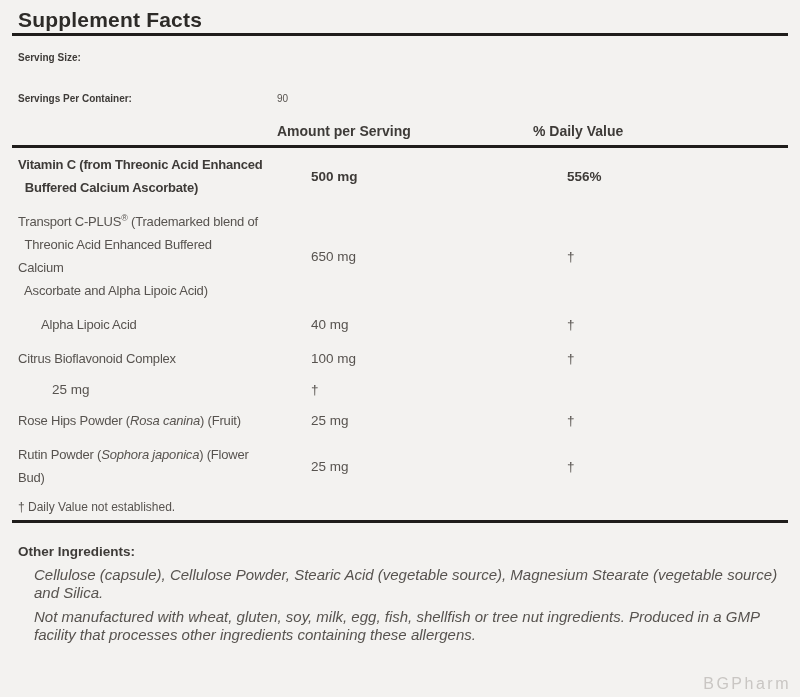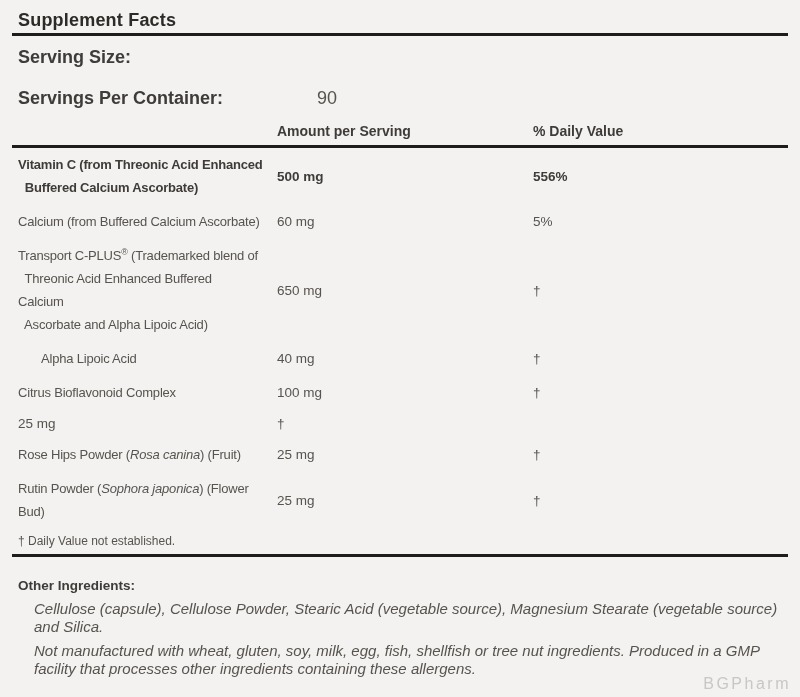--- a/index.html
+++ b/index.html
@@ -16,46 +16,46 @@
     width:800px;height:697px;
     background:var(--background);
     font-family:"Liberation Sans", sans-serif;
     color:var(--text);
     overflow:hidden;
     position:relative;
   }
   .panel{padding:0 12px;height:100%;position:relative;}
   .title{
     margin:0;padding:9px 0 0 6px;
-    font-size:18px;font-weight:bold;line-height:22px;
+    font-size:21px;font-weight:bold;line-height:22px;
     color:var(--title);letter-spacing:.2px;
   }
   .rule{height:3px;background:var(--rule);margin-top:2px;}
   .rule.mid{margin-top:5px;}
   .grid{
     display:grid;
     grid-template-columns:259px 256px 1fr;
     align-items:center;
     padding-left:6px;
   }
-  .info-row{font-size:18px;line-height:17px;gap:40px;}
+  .info-row{font-size:10px;line-height:17px;}
   .info-row.first{margin-top:13px;}
   .info-row.second{margin-top:24px;}
   .header-row{margin-top:16px;font-size:14px;line-height:17px;}
   .label-bold, .header-row .col-head{font-weight:bold;color:var(--bold-text);}
   .rows{padding-top:5px;}
   .row{margin-bottom:11px;}
   .row .name{
     font-size:13px;line-height:23px;
     letter-spacing:-0.2px;
     white-space:pre;
   }
   .row .name em{font-style:italic;}
   .row .name sup{font-size:9px;line-height:0;}
-  .row .amount,.row .dv{font-size:13.5px;line-height:17px;}
+  .row .amount,.row .dv{font-size:13.5px;line-height:17px;margin-left:34px;}
   .row.bold .name,.row.bold .amount,.row.bold .dv{font-weight:bold;color:var(--bold-text);}
   .row.indent .name{padding-left:23px;}
   .footnote{margin-top:11px;padding-left:6px;font-size:12px;line-height:15px;}
   .other{padding-left:6px;}
   .other-label{margin-top:20px;font-size:13.5px;line-height:17px;font-weight:bold;color:var(--bold-text);}
   .other-text{margin:7px 0 0 16px;font-size:15px;line-height:17.5px;max-width:775px;font-style:italic;}
   .other-text.ingredients{margin-top:6px;}
   .watermark{
     position:absolute;right:9px;bottom:4px;
     font-size:16px;font-weight:normal;
@@ -90,25 +90,20 @@
   <div class="rule mid"></div>
 
   <div class="rows">
   <div class="row grid bold">
     <div class="name"><span>Vitamin C (from Threonic Acid Enhanced
   Buffered Calcium Ascorbate)</span></div>
     <div class="amount">500 mg</div>
     <div class="dv">556%</div>
   </div>
 
-  <div class="row grid">
-    <div class="name"><span>Calcium (from Buffered Calcium Ascorbate)</span></div>
-    <div class="amount">60 mg</div>
-    <div class="dv">5%</div>
-  </div>
 
   <div class="row grid">
     <div class="name"><span>Transport C-PLUS</span><sup>®</sup><span> (Trademarked blend of
   Threonic Acid Enhanced Buffered
 Calcium
   Ascorbate and Alpha Lipoic Acid)</span></div>
     <div class="amount">650 mg</div>
     <div class="dv">†</div>
   </div>
 

